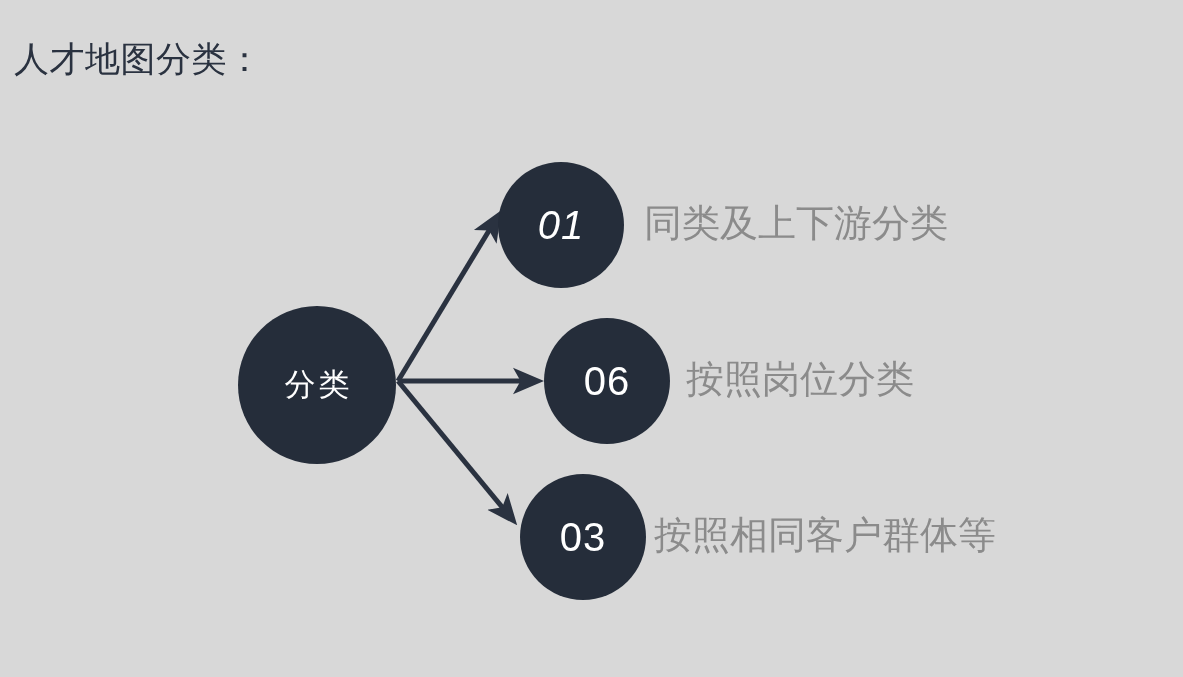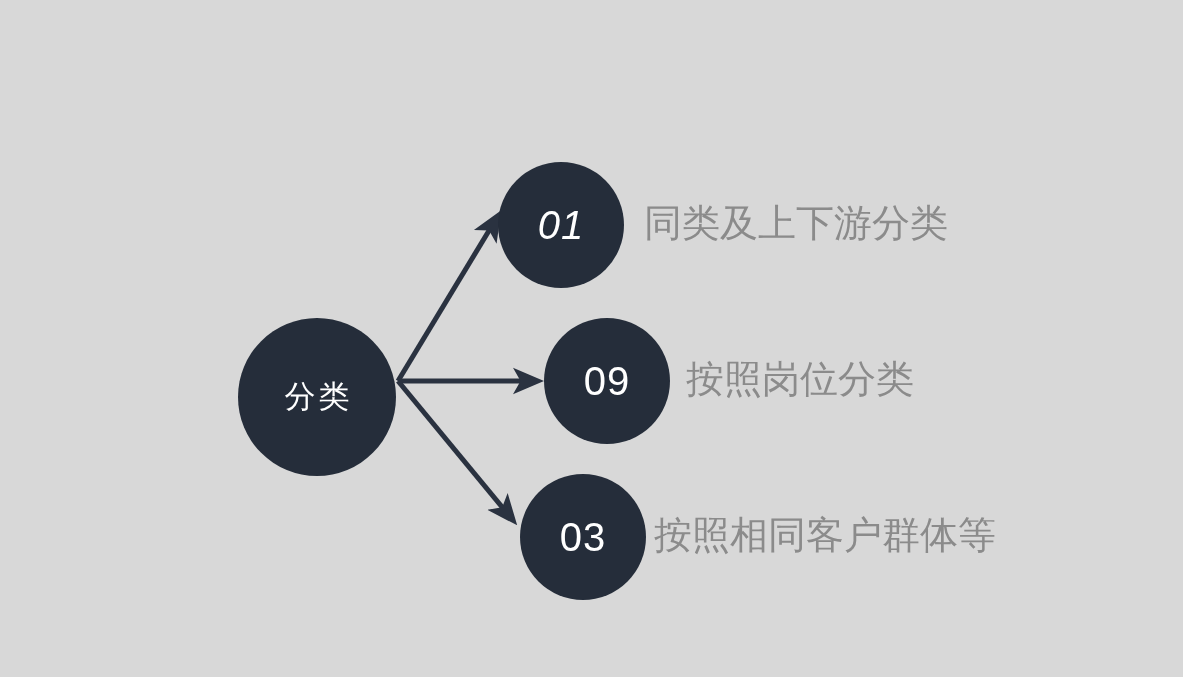--- a/index.html
+++ b/index.html
@@ -44,21 +44,21 @@
     position: absolute;
     border-radius: 50%;
     background: #252d3a;
     display: flex;
     align-items: center;
     justify-content: center;
     color: #ffffff;
   }
   #circle-center {
     left: 238px;
-    top: 318px;
+    top: 306px;
     width: 158px;
     height: 158px;
   }
   #circle-center .node-text {
     font-size: 31px;
     letter-spacing: 3px;
     padding-left: 3px;
   }
   .num-circle {
     width: 126px;
@@ -81,20 +81,21 @@
   }
   #label-01 { left: 637px; top: 201px; margin-left: 7px; }
   #label-02 { left: 686px; top: 357px; }
   #label-03 { left: 654px; top: 513px; }
 </style>
 </head>
 <body>
 
 <div id="slide">
 
+  <div id="page-title">人才地图分类：</div>
 
   <svg id="arrow-layer" viewBox="0 0 1183 677" width="1183" height="677" xmlns="http://www.w3.org/2000/svg">
     <defs>
       <marker id="ah" markerWidth="7" markerHeight="7" refX="3.0" refY="3.0" orient="auto" markerUnits="strokeWidth">
         <path d="M 0 0.35 L 6.2 3 L 0 5.65 L 1.5 3 Z" fill="#2a3240"></path>
       </marker>
     </defs>
     <g stroke="#2a3240" stroke-width="5" fill="none" stroke-linecap="butt">
       <line x1="398" y1="381" x2="493" y2="224" marker-end="url(#ah)"></line>
       <line x1="398" y1="381" x2="528" y2="381" marker-end="url(#ah)"></line>
@@ -105,21 +106,21 @@
   <div class="node-circle" id="circle-center">
     <span class="node-text">分类</span>
   </div>
 
   <div class="node-circle num-circle" id="circle-01">
     <span class="node-text">01</span>
   </div>
   <div class="node-label" id="label-01">同类及上下游分类</div>
 
   <div class="node-circle num-circle" id="circle-02">
-    <span class="node-text">09</span>
+    <span class="node-text">06</span>
   </div>
   <div class="node-label" id="label-02">按照岗位分类</div>
 
   <div class="node-circle num-circle" id="circle-03">
     <span class="node-text">03</span>
   </div>
   <div class="node-label" id="label-03">按照相同客户群体等</div>
 
 </div>
 

